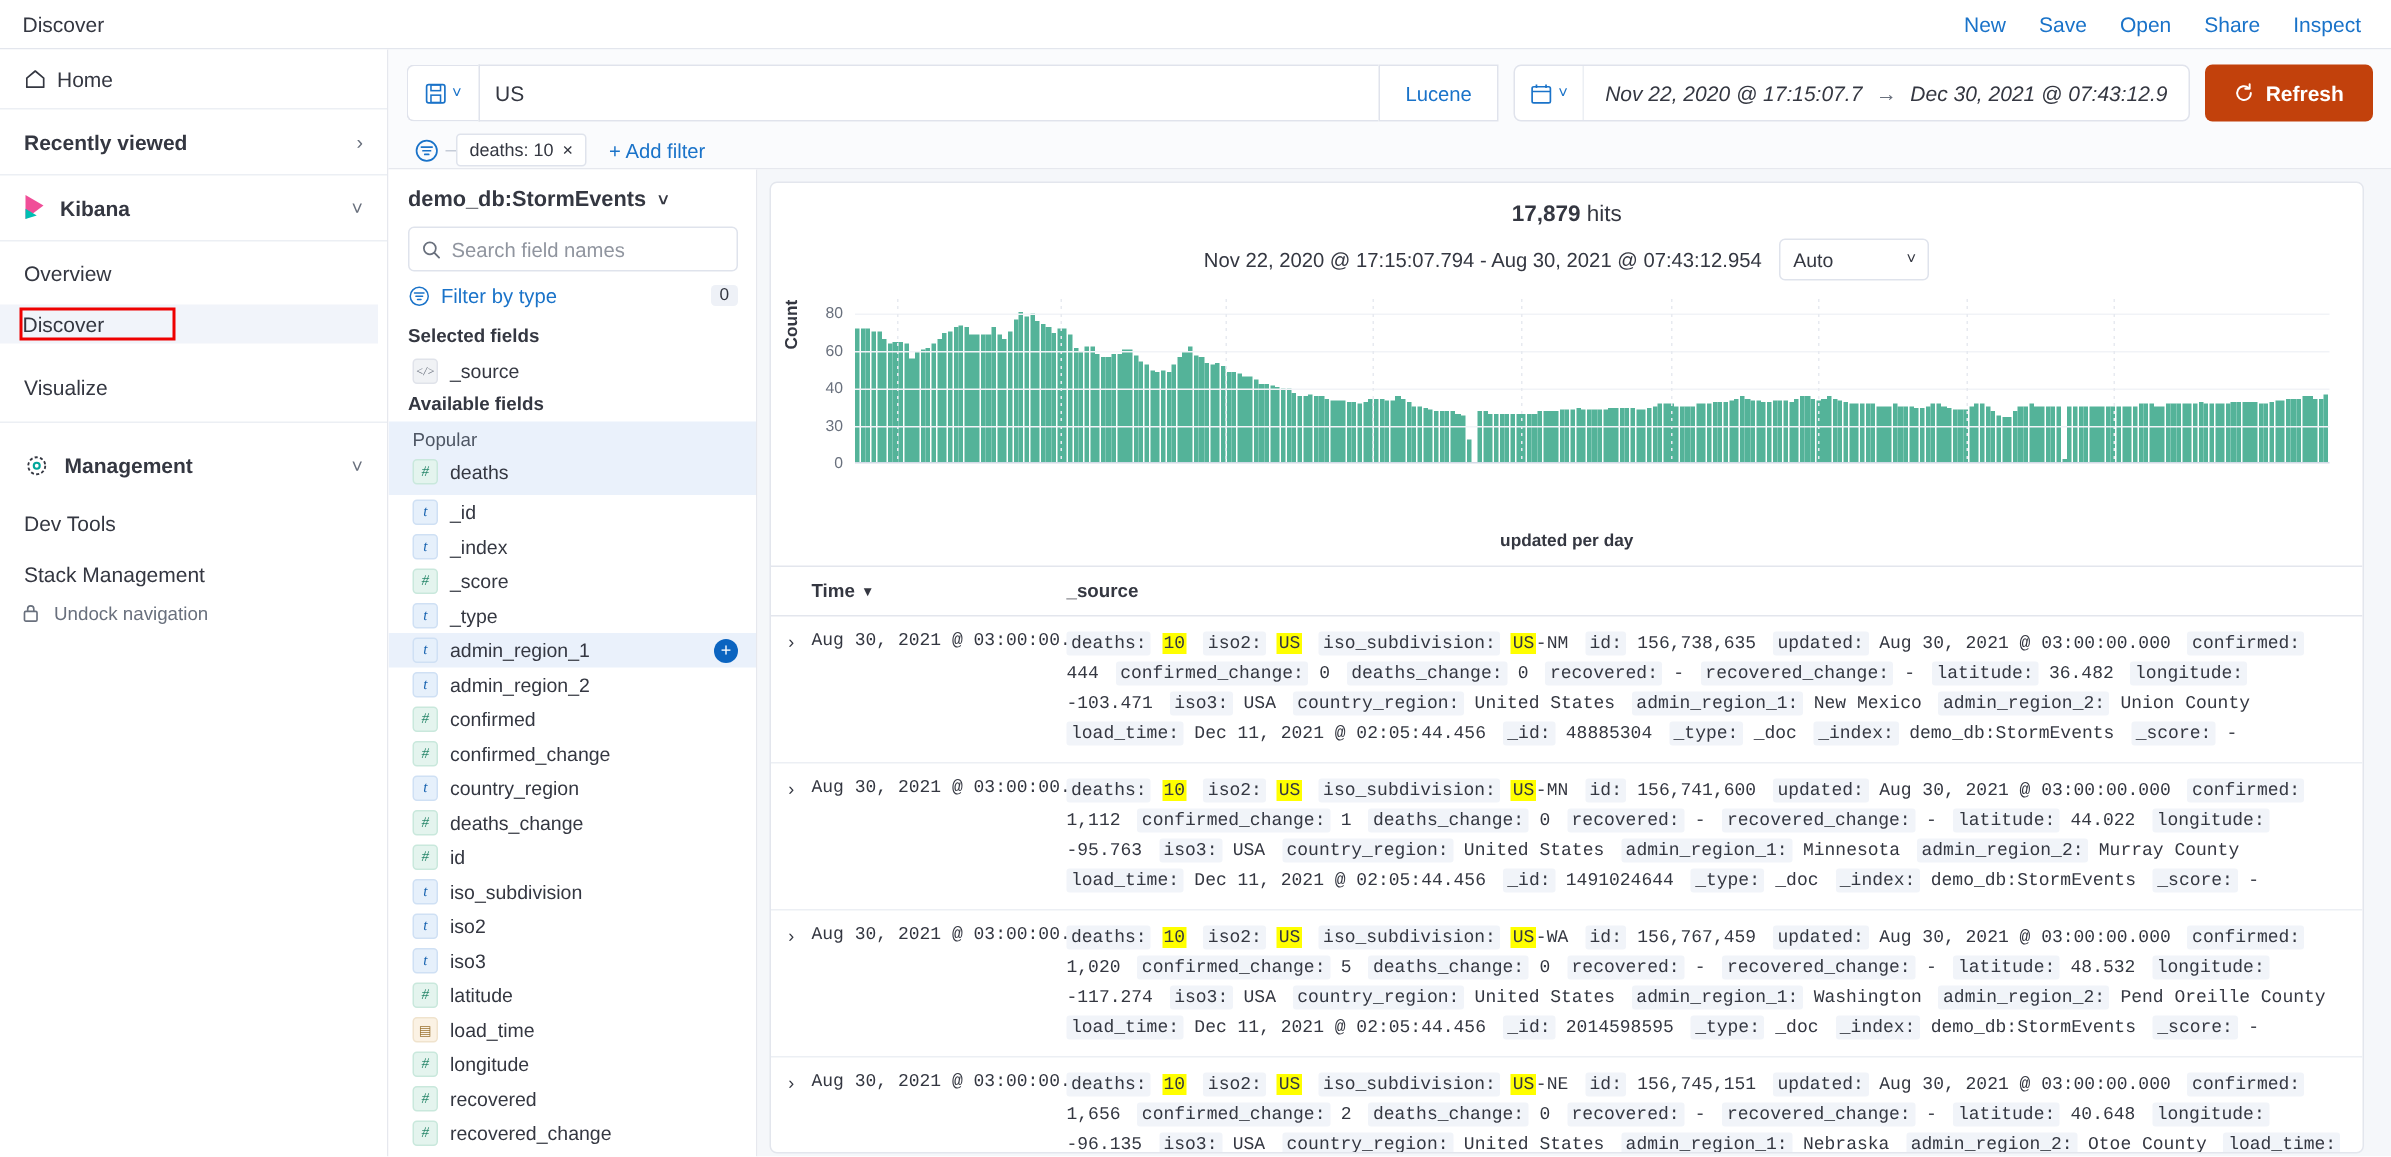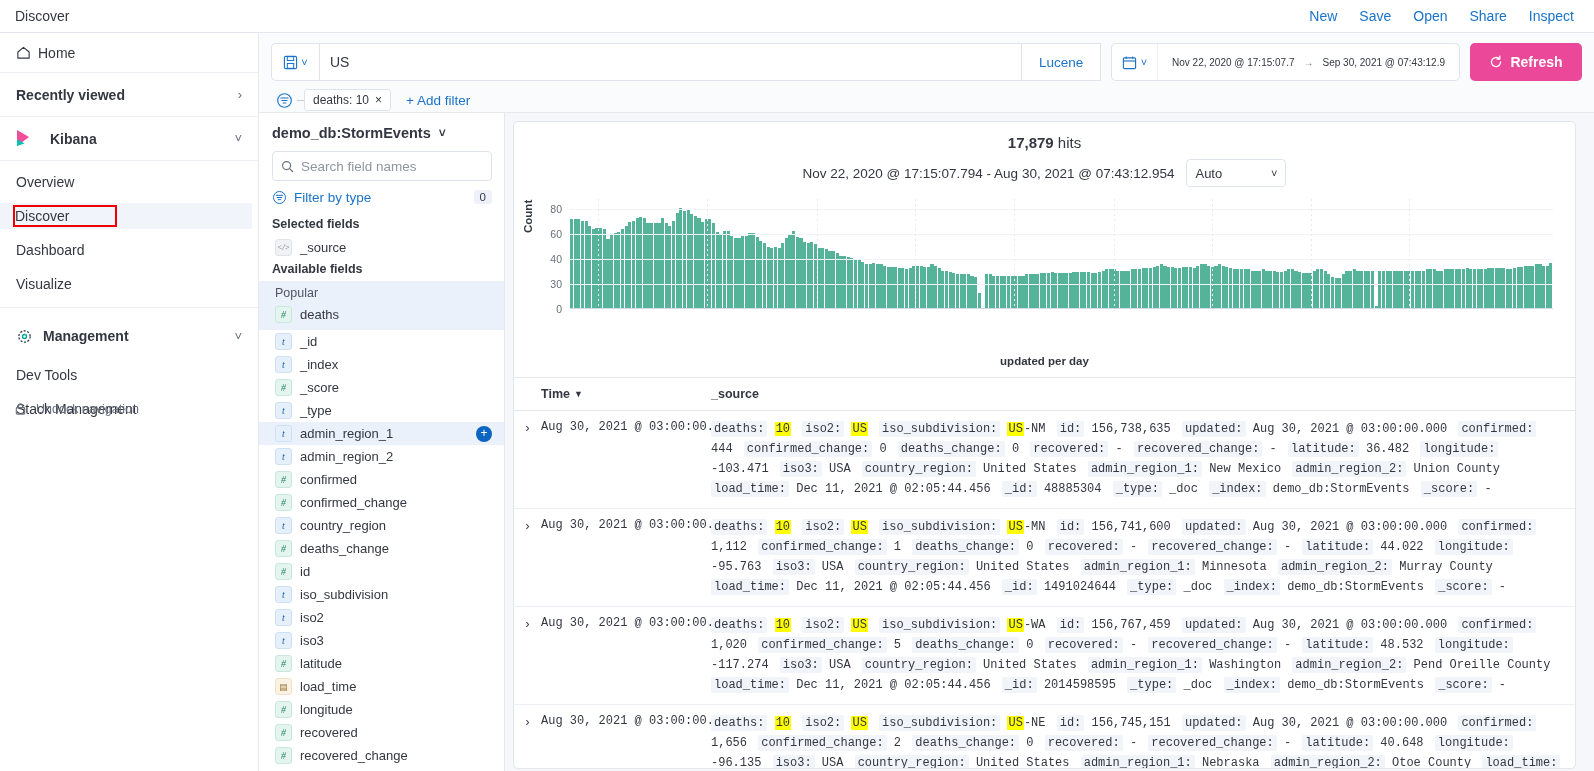--- a/index.html
+++ b/index.html
@@ -82,27 +82,27 @@
   }
   .q-datepicker {
     margin-left: 10px; height: 38px; border: 1px solid #e0e3ec; background: #fff;
     border-radius: 5px; display: flex; align-items: center; cursor: pointer;
   }
   .q-cal-btn {
     width: 46px; height: 36px; display:flex; align-items:center; justify-content:center;
     gap: 4px; border-right: 1px solid #eceff4;
   }
   .q-range {
-    padding: 0 14px; font-size: 10px; color: #343741;
-    display: flex; align-items: flex-start; gap: 9px; white-space: nowrap;
+    padding: 0 14px; font-size: 14px; color: #343741;
+    display: flex; align-items: flex-start; gap: 9px; white-space: nowrap; font-style: italic;
   }
   .q-range .arrow { color: #69707d; }
   .q-refresh {
     margin-left: 10px; height: 38px; min-width: 112px; border-radius: 5px;
-    background: #ec4899; color: #fff; border: none; cursor: pointer;
+    background: #c2410c; color: #fff; border: none; cursor: pointer;
     display: flex; align-items: center; justify-content: center; gap: 7px;
     font-family: "Liberation Sans", sans-serif; font-size: 14px; font-weight: bold;
   }
   .qb-row2 { position: absolute; top: 56px; left: 12px; display: flex; align-items: center; gap: 0; }
   .filter-ico-btn { width: 26px; display: flex; align-items:center; justify-content:center; cursor: pointer; }
   .filter-dash { width: 7px; height:1px; background:#c5ccd8; }
   .filter-pill {
     height: 22px; border: 1px solid #dfe3ec; border-radius: 3px; background: #fff;
     display: flex; align-items: center; gap: 6px; padding: 0 8px;
     font-size: 12px; color: #343741; cursor: pointer;
@@ -277,36 +277,33 @@
       <span class="chev">›</span>
     </div>
 
     <div class="nav-row tall">
       <span class="nav-ico">
         <svg width="16" height="17" viewBox="0 0 16 17">
           <path d="M1 0 L13 7 L1 16 Z" fill="#f04e98"></path>
           <path d="M1 9.2 L8.5 13.6 L1 16 Z" fill="#00bfb3"></path>
         </svg>
       </span>
-      <span class="nav-label bold" style="margin-left:12px">Kibana</span>
+      <span class="nav-label bold" style="margin-left:2px">Kibana</span>
       <span class="chev">˅</span>
     </div>
 
     <div style="padding:8px 0 4px 16px">
       <div class="nav-sub" style="padding-left:0">
         <span class="sub-text">Overview</span>
       </div>
       <div style="height:8px"></div>
       <div class="nav-sub active" style="margin-left:-16px;padding-left:16px;width:252px">
         <span class="sub-text highlight-box" style="outline:2px solid #ee0000;padding:1px 46px 1px 0;margin-left:-1px">Discover</span>
       </div>
       <div style="height:8px"></div>
-      <div class="nav-sub" style="padding-left:0">
-        <span class="sub-text">Dashboard</span>
-      </div>
       <div style="height:8px"></div>
       <div class="nav-sub" style="padding-left:0">
         <span class="sub-text">Visualize</span>
       </div>
     </div>
 
     <div class="nav-sep"></div>
 
     <div class="nav-row tall" style="border-bottom:none">
       <span class="nav-ico">
@@ -364,21 +361,21 @@
               <rect x="1.5" y="3" width="13" height="11.5" rx="1.2" fill="none" stroke="#1a73c9" stroke-width="1.2"></rect>
               <path d="M1.5 6.4h13" stroke="#1a73c9" stroke-width="1.2"></path>
               <path d="M4.6 1.5v2.4M11.4 1.5v2.4" stroke="#1a73c9" stroke-width="1.2"></path>
             </svg>
           </span>
           <span style="color:#1a73c9;font-size:11px">˅</span>
         </div>
         <div class="q-range">
           <span>Nov 22, 2020 @ 17:15:07.7</span>
           <span class="arrow">→</span>
-          <span>Sep 30, 2021 @ 07:43:12.9</span>
+          <span>Dec 30, 2021 @ 07:43:12.9</span>
         </div>
       </div>
 
       <button class="q-refresh">
         <span>
           <svg width="14" height="14" viewBox="0 0 16 16">
             <path d="M13.2 8a5.2 5.2 0 1 1-1.6-3.7" fill="none" stroke="#fff" stroke-width="1.5" stroke-linecap="round"></path>
             <path d="M12.3 1.4v3.3H9" fill="none" stroke="#fff" stroke-width="1.5" stroke-linecap="round" stroke-linejoin="round"></path>
           </svg>
         </span>

